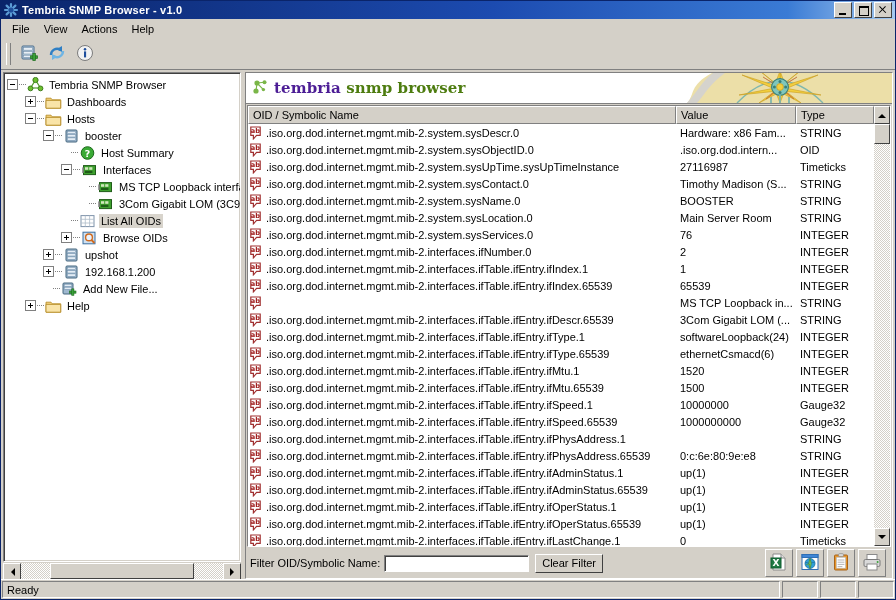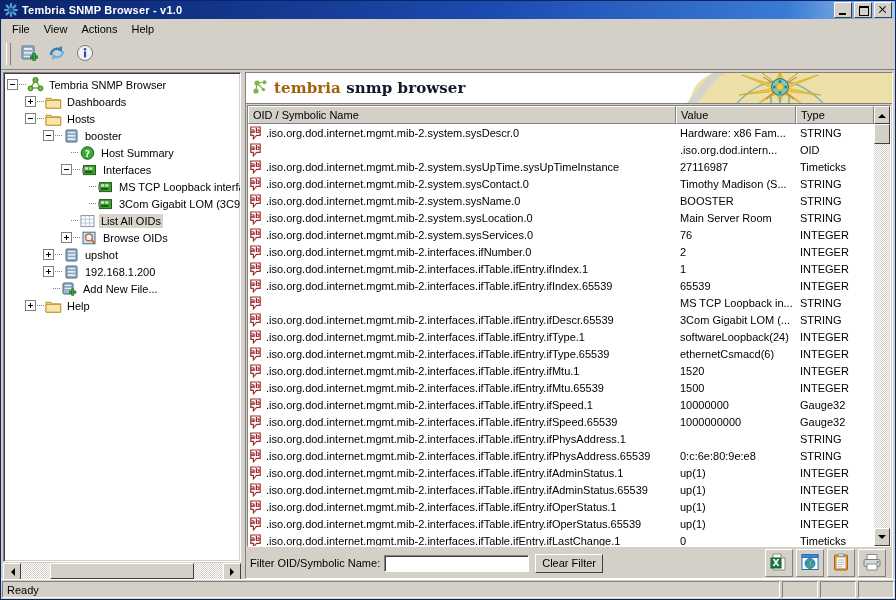--- a/index.html
+++ b/index.html
@@ -64,21 +64,21 @@
 
   .rightpane{flex:1;min-width:0;display:flex;flex-direction:column;margin-right:2px;
      border:1px solid;border-color:#808080 #fff #fff #808080;background:#d4d0c8;}
 
   
   .banner{height:30px;flex:0 0 30px;background:#fff;position:relative;overflow:hidden;
           display:flex;align-items:center;border-bottom:1px solid #808080;}
   .banner-logo{margin-left:6px;width:18px;height:18px;position:relative;flex:0 0 18px;}
   .banner-txt{font-size:15px;font-weight:bold;letter-spacing:.1px;
      font-family:"DejaVu Serif","Liberation Serif",serif;margin-left:4px;}
-  .bt-green{color:#a16207;} .bt-orange{color:#0f172a;}
+  .bt-green{color:#4c1d95;} .bt-orange{color:#4d7c0f;}
   .banner-art{position:absolute;right:0;top:0;height:30px;width:225px;overflow:hidden;}
 
   
   .gridwrap{flex:1;min-height:0;display:flex;flex-direction:column;background:#fff;margin:1px;
      border:1px solid;border-color:#808080 #fff #fff #808080;justify-content:flex-end;}
   .gridrow{display:flex;flex:1;min-height:0;}
   .gridcols{flex:1;min-width:0;display:flex;flex-direction:column;}
   .hdr{height:18px;flex:0 0 18px;display:flex;background:#d4d0c8;}
   .hcell{background:#d4d0c8;border:1px solid;border-color:#fff #808080 #808080 #fff;
      display:flex;align-items:center;padding-left:4px;font-size:11px;box-sizing:border-box;
@@ -506,20 +506,21 @@
                   </div>
                   <div class="cell c-val">Hardware: x86 Fam...</div>
                   <div class="cell c-typ">STRING</div>
                 </div>
                 <div class="row">
                   <div class="cell c-oid">
                     <span class="abicon"><svg width="13" height="14" viewBox="0 0 13 14">
                         <path d="M.8 1h9.4v8.4H6.6L3.4 12.8V9.4H.8z" fill="#fff" stroke="#a03030" stroke-width="1.2"></path>
                         <text x="5.4" y="7.4" font-size="6.6" font-weight="bold" fill="#a01c1c" text-anchor="middle" font-family="DejaVu Sans">ab</text>
                       </svg></span>
+                    <span>.iso.org.dod.internet.mgmt.mib-2.system.sysObjectID.0</span>
                   </div>
                   <div class="cell c-val">.iso.org.dod.intern...</div>
                   <div class="cell c-typ">OID</div>
                 </div>
                 <div class="row">
                   <div class="cell c-oid">
                     <span class="abicon"><svg width="13" height="14" viewBox="0 0 13 14">
                         <path d="M.8 1h9.4v8.4H6.6L3.4 12.8V9.4H.8z" fill="#fff" stroke="#a03030" stroke-width="1.2"></path>
                         <text x="5.4" y="7.4" font-size="6.6" font-weight="bold" fill="#a01c1c" text-anchor="middle" font-family="DejaVu Sans">ab</text>
                       </svg></span>

